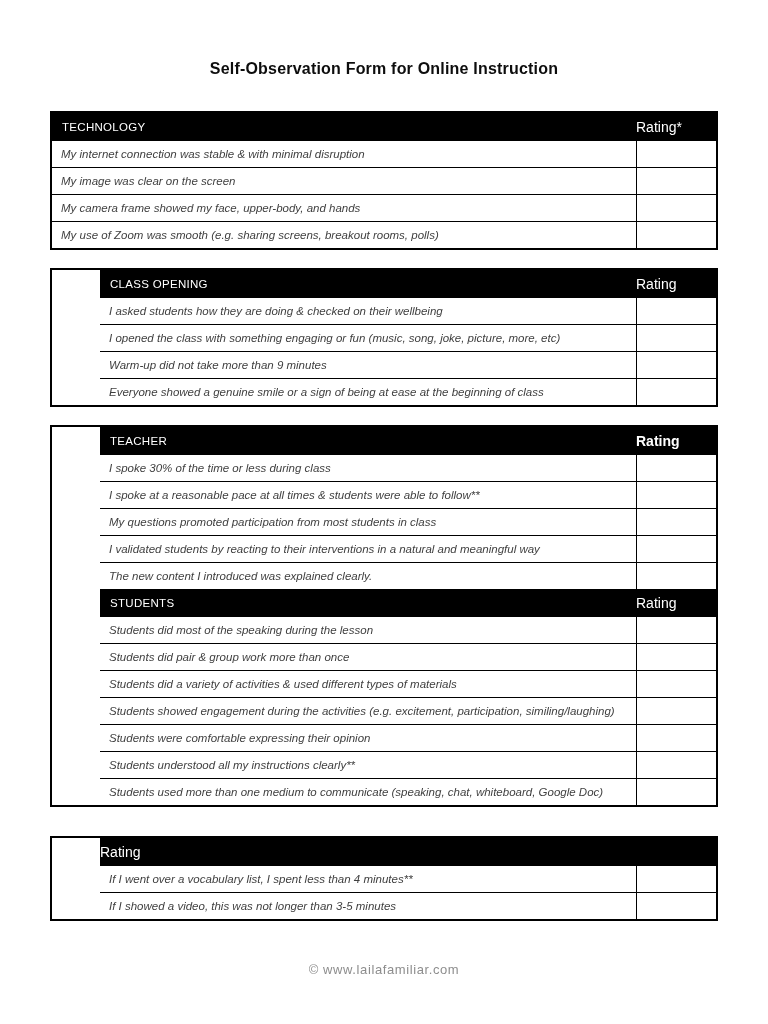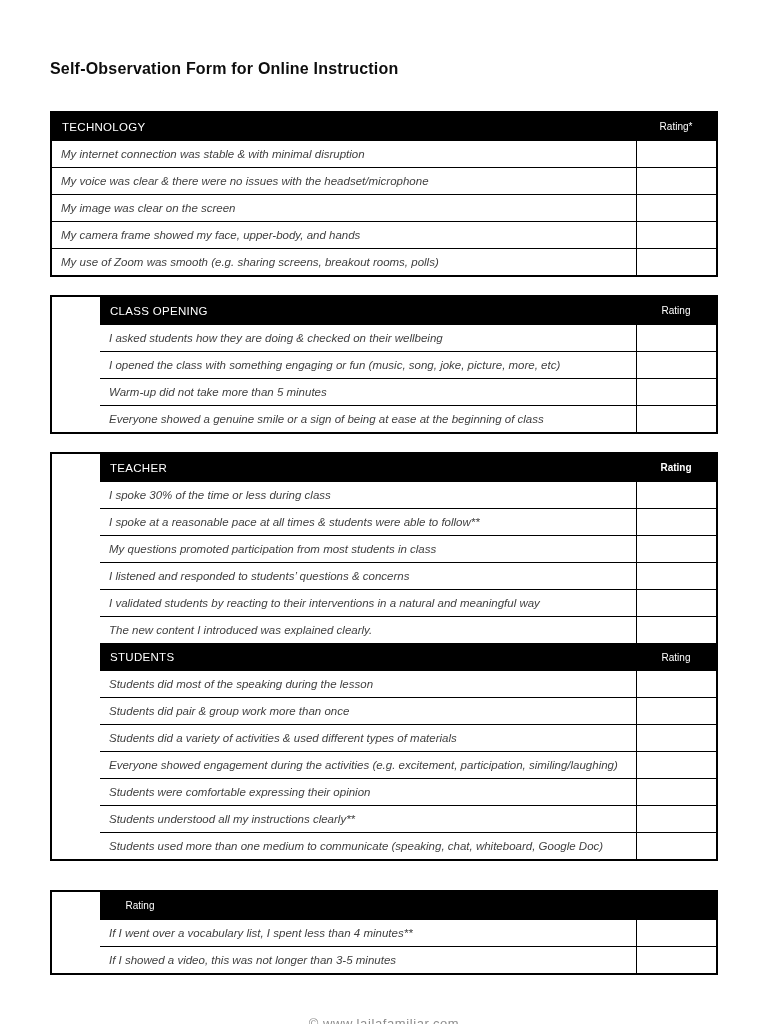--- a/index.html
+++ b/index.html
@@ -10,21 +10,21 @@
     font-family: "Liberation Sans", sans-serif;
     overflow: hidden;
   }
   .page {
     width: 768px;
     height: 1024px;
     padding: 57px 50px 0 50px;
     background: var(--page-bg, #ffffff);
   }
   .title {
-    text-align: left;
+    text-align: center;
     font-size: 16px;
     font-weight: 700;
     color: #0d0d0d;
     letter-spacing: 0.2px;
     line-height: 23px;
   }
   #tables { margin-top: 31px; }
   .table-block {
     border: 2px solid var(--border, #000000);
     background: #ffffff;
@@ -39,22 +39,21 @@
     color: var(--header-text, #ffffff);
   }
   .sec-title {
     flex: 1;
     padding-left: 10px;
     font-size: 11.5px;
     letter-spacing: 0.3px;
   }
   .rating-label {
     width: 80px;
-    text-align: center;
-    font-size: 10px;
+    font-size: 14px;
   }
   .rating-label.bold { font-weight: 700; }
   .row {
     display: flex;
     height: 27px;
     background: #ffffff;
   }
   .row + .row, .sec-header + .row { border-top: 1px solid var(--border, #000000); font-style: italic; }
   .sec-header { border-top: 1px solid var(--border, #000000); }
   .table-block .sec-header:first-child { border-top: none; gap: 8px; }
@@ -88,24 +87,20 @@
       <div class="table-block">
         <div class="sec-header">
           <span class="sec-title">TECHNOLOGY</span>
           <span class="rating-label">Rating*</span>
         </div>
         <div class="row">
           <div class="q-cell">My internet connection was stable &amp; with minimal disruption</div>
           <div class="rating-cell"></div>
         </div>
         <div class="row">
-          <div class="q-cell">My voice was clear &amp; there were no issues with the headset/microphone</div>
-          <div class="rating-cell"></div>
-        </div>
-        <div class="row">
           <div class="q-cell">My image was clear on the screen</div>
           <div class="rating-cell"></div>
         </div>
         <div class="row">
           <div class="q-cell">My camera frame showed my face, upper-body, and hands</div>
           <div class="rating-cell"></div>
         </div>
         <div class="row">
           <div class="q-cell">My use of Zoom was smooth (e.g. sharing screens, breakout rooms, polls)</div>
           <div class="rating-cell"></div>
@@ -118,21 +113,21 @@
         </div>
         <div class="row">
           <div class="q-cell">I asked students how they are doing &amp; checked on their wellbeing</div>
           <div class="rating-cell"></div>
         </div>
         <div class="row">
           <div class="q-cell">I opened the class with something engaging or fun (music, song, joke, picture, more, etc)</div>
           <div class="rating-cell"></div>
         </div>
         <div class="row">
-          <div class="q-cell">Warm-up did not take more than 5 minutes</div>
+          <div class="q-cell">Warm-up did not take more than 9 minutes</div>
           <div class="rating-cell"></div>
         </div>
         <div class="row">
           <div class="q-cell">Everyone showed a genuine smile or a sign of being at ease at the beginning of class</div>
           <div class="rating-cell"></div>
         </div>
       </div>
       <div class="table-block">
         <div class="sec-header">
           <span class="sec-title">TEACHER</span>
@@ -144,24 +139,20 @@
         </div>
         <div class="row">
           <div class="q-cell">I spoke at a reasonable pace at all times &amp; students were able to follow**</div>
           <div class="rating-cell"></div>
         </div>
         <div class="row">
           <div class="q-cell">My questions promoted participation from most students in class</div>
           <div class="rating-cell"></div>
         </div>
         <div class="row">
-          <div class="q-cell">I listened and responded to students’ questions &amp; concerns</div>
-          <div class="rating-cell"></div>
-        </div>
-        <div class="row">
           <div class="q-cell">I validated students by reacting to their interventions in a natural and meaningful way</div>
           <div class="rating-cell"></div>
         </div>
         <div class="row">
           <div class="q-cell">The new content I introduced was explained clearly.</div>
           <div class="rating-cell"></div>
         </div>
         <div class="sec-header">
           <span class="sec-title">STUDENTS</span>
           <span class="rating-label">Rating</span>
@@ -172,21 +163,21 @@
         </div>
         <div class="row">
           <div class="q-cell">Students did pair &amp; group work more than once</div>
           <div class="rating-cell"></div>
         </div>
         <div class="row">
           <div class="q-cell">Students did a variety of activities &amp; used different types of materials</div>
           <div class="rating-cell"></div>
         </div>
         <div class="row">
-          <div class="q-cell">Everyone showed engagement during the activities (e.g. excitement, participation, similing/laughing)</div>
+          <div class="q-cell">Students showed engagement during the activities (e.g. excitement, participation, similing/laughing)</div>
           <div class="rating-cell"></div>
         </div>
         <div class="row">
           <div class="q-cell">Students were comfortable expressing their opinion</div>
           <div class="rating-cell"></div>
         </div>
         <div class="row">
           <div class="q-cell">Students understood all my instructions clearly**</div>
           <div class="rating-cell"></div>
         </div>

